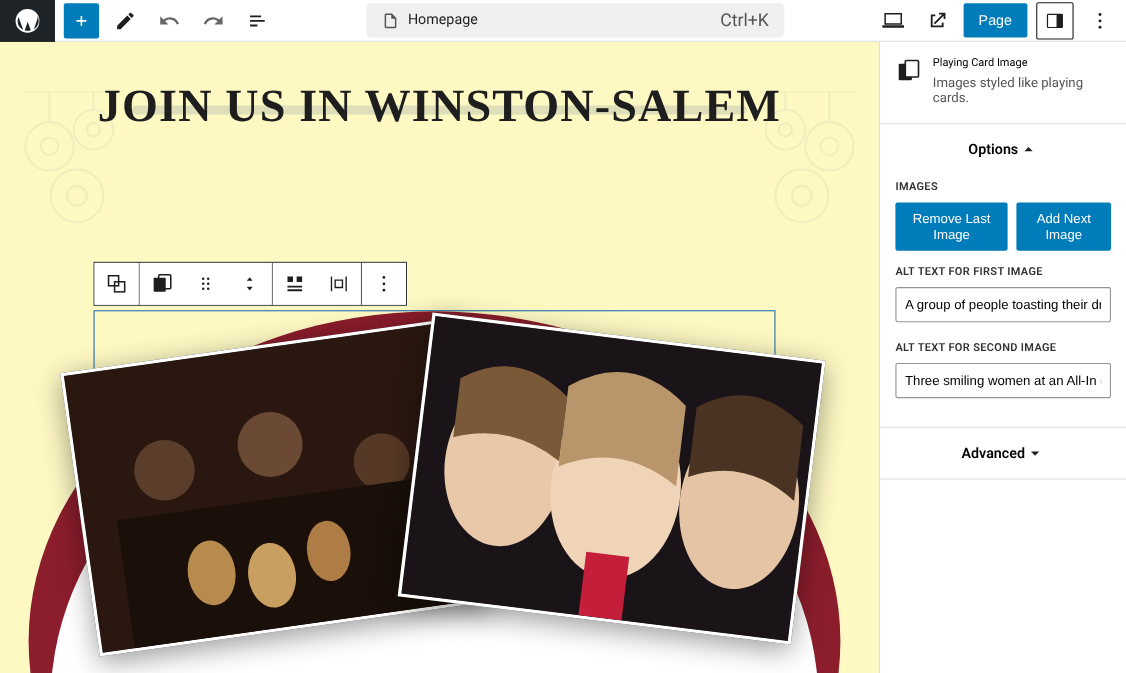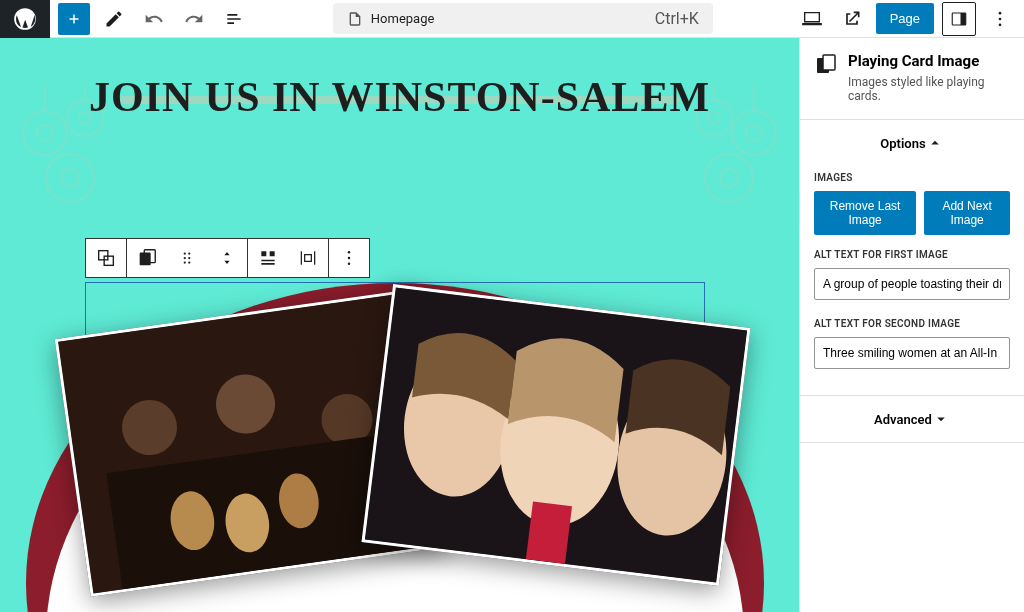--- a/index.html
+++ b/index.html
@@ -13,21 +13,21 @@
     .btn-add { width: 32px; height: 32px; background: #007cba; color: #fff; border: none; display: flex; align-items: center; justify-content: center; border-radius: 2px; cursor: pointer; font-size: 20px; }
     .icon-btn { width: 32px; height: 32px; background: transparent; border: none; display: flex; align-items: center; justify-content: center; cursor: pointer; color: #1e1e1e; border-radius: 2px; }
     .doc-title-area { flex: 1; display: flex; justify-content: center; }
     .doc-title { display: flex; align-items: center; gap: 8px; background: #f0f0f0; border-radius: 4px; padding: 6px 14px; width: 380px; font-size: 13px; color: #1e1e1e; }
     .doc-title .shortcut { margin-left: auto; color: #555; font-size: 16px; }
     .save-btn { background: #007cba; color: #fff; border: none; padding: 8px 14px; border-radius: 2px; font-size: 13px; cursor: pointer; font-weight: 500; }
     .btn-square { width: 34px; height: 34px; border: 1px solid #1e1e1e; background: #fff; display: flex; align-items: center; justify-content: center; border-radius: 2px; cursor: pointer; }
 
     
     .main { flex: 1; display: flex; overflow: hidden; }
-    .canvas { flex: 1; position: relative; background: #5eead4; overflow: hidden; }
+    .canvas { flex: 1; position: relative; background: #fef9c3; overflow: hidden; }
     .hero { text-align: center; padding-top: 35px; position: relative; }
     .hero h1 { font-family: Georgia, 'Times New Roman', serif; font-weight: 900; font-size: 42px; color: #1e1e1e; letter-spacing: 1px; }
     .hero .date { font-family: Georgia, serif; font-weight: bold; font-size: 20px; color: #6a786c; margin-top: 12px; }
     .deco-left, .deco-right { position: absolute; top: 45px; opacity: 0.25; }
     .deco-left { left: 15px; }
     .deco-right { right: 15px; }
     .deco-bar { position: absolute; top: 58px; left: 120px; right: 120px; height: 8px; border-radius: 4px; background: #c8cdb3; opacity:.6; }
 
     .block-toolbar { position: absolute; top: 200px; left: 85px; display: flex; background: #fff; border: 1px solid #333; z-index: 10; }
     .block-toolbar .tgroup { display: flex; border-right: 1px solid #333; }
@@ -42,21 +42,21 @@
     .ph-img { width: 100%; height: 100%; display: block; }
 
     
     .sidebar { width: 225px; border-left: 1px solid #e0e0e0; background: #fff; display: flex; flex-direction: column; font-size: 13px; }
     .side-tabs { display: flex; align-items: center; border-bottom: 1px solid #e0e0e0; padding: 0 8px; }
     .side-tab { padding: 14px 10px; color: #555; cursor: pointer; border-bottom: 3px solid transparent; font-weight: 500; font-size: 13px;}
     .side-tab.active { color: #007cba; border-bottom-color: #007cba; font-weight: 600; }
     .side-close { margin-left: auto; width: 28px; height: 28px; border: none; background: transparent; cursor: pointer; font-size: 18px; color: #333; }
     .block-info { display: flex; gap: 10px; padding: 14px 14px 16px; align-items: flex-start; border-bottom: 1px solid #e0e0e0;}
     .block-info .bi-icon { width: 24px; height: 24px; flex-shrink: 0; display:flex; align-items:center; justify-content:center;}
-    .block-info .bi-title { font-weight: 700; font-size: 15px; margin-bottom: 5px; }
+    .block-info .bi-title { font-weight: 400; font-size: 10px; margin-bottom: 5px; }
     .block-info .bi-desc { font-size: 12px; color: #555; }
     .panel { border-bottom: 1px solid #e0e0e0; }
     .panel-head { display: flex; align-items: center; justify-content: center; padding: 14px; cursor: pointer; font-weight: 600; font-size: 13px;}
     .panel-body { padding: 0 14px 14px; }
     .label-sm { font-size: 10px; font-weight: 600; text-transform: uppercase; letter-spacing: .3px; color: #333; margin-bottom: 8px; margin-top: 6px;}
     .btn-row { display: flex; gap: 8px; margin-bottom: 14px; }
     .btn-blue { background: #007cba; color: #fff; border: none; padding: 8px 10px; border-radius: 2px; font-size: 12px; cursor: pointer; }
     .input-field { width: 100%; border: 1px solid #949494; border-radius: 2px; padding: 8px; font-size: 12px; margin-bottom: 12px;}
     svg { display: block; }
   </style>

